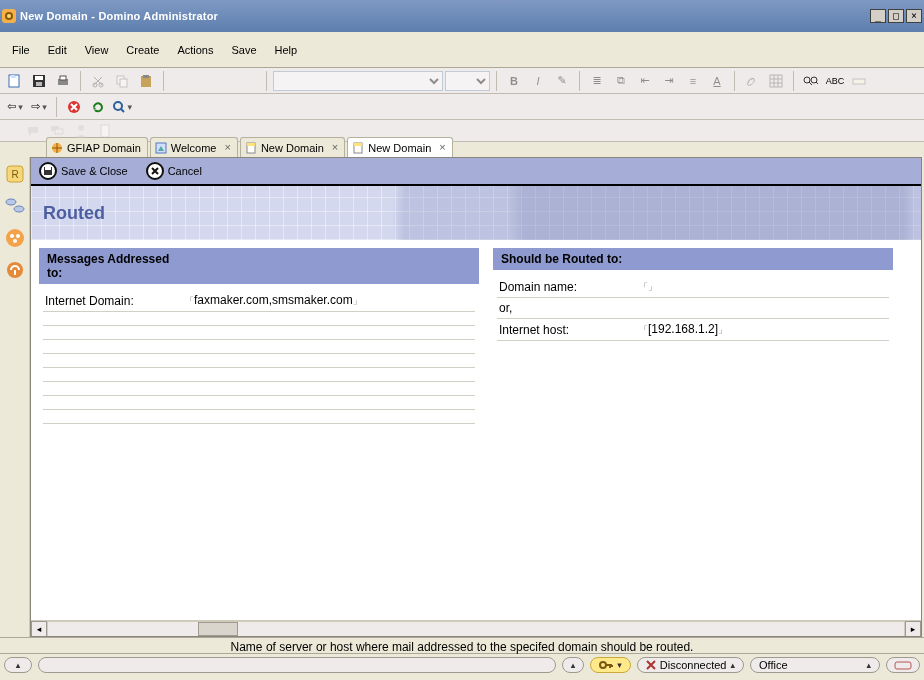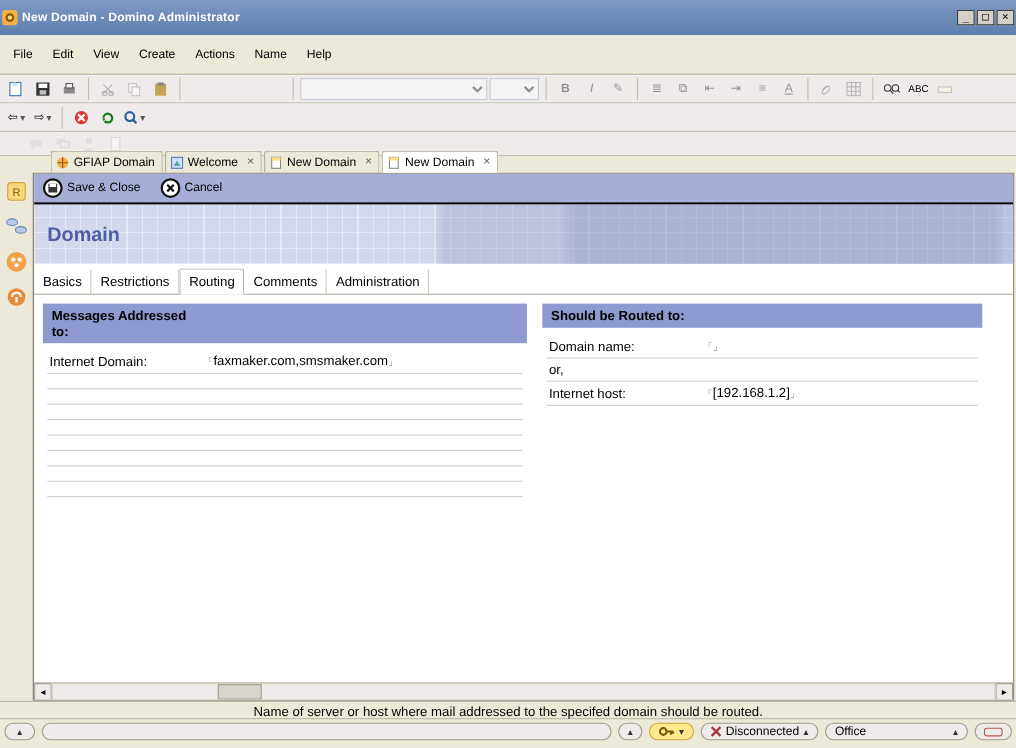--- a/index.html
+++ b/index.html
@@ -111,21 +111,21 @@
     <div class="title-btn">×</div>
   </div>
 </div>
 
 <div class="menubar" id="menubar">
     <div class="menu-item">File</div>
     <div class="menu-item">Edit</div>
     <div class="menu-item">View</div>
     <div class="menu-item">Create</div>
     <div class="menu-item">Actions</div>
-    <div class="menu-item">Name</div>
+    <div class="menu-item">Save</div>
     <div class="menu-item">Help</div>
   </div>
 
 <div class="toolbar">
   <div class="tbtn">
       <svg width="16" height="16">
         <rect x="2" y="2" width="10" height="12" fill="#fff" stroke="#3a6fb5"></rect>
         <path d="M4 2h3l3 3H4z" fill="#cde1ff"></path>
       </svg>
     </div>
@@ -352,30 +352,23 @@
         <span class="circ">
             <svg width="10" height="10">
               <path d="M2 2l6 6M8 2l-6 6" stroke="#111" stroke-width="2"></path>
             </svg>
           </span>
         <span>Cancel</span>
       </div>
     </div>
 
     <div class="banner">
-      <h1>Domain</h1>
-    </div>
-
-    <div class="inner-tabs" id="innertabs">
-        <div class="itab">Basics</div>
-        <div class="itab">Restrictions</div>
-        <div class="itab active">Routing</div>
-        <div class="itab">Comments</div>
-        <div class="itab">Administration</div>
-      </div>
+      <h1>Routed</h1>
+    </div>
+
 
     <div class="panels">
       <div class="panel">
         <div class="panel-header">
           <span>Messages Addressed</span><br>
           <span>to:</span>
         </div>
         <div class="panel-body" id="leftbody">
             <div class="field-row">
               <div class="field-label">Internet Domain:</div>

